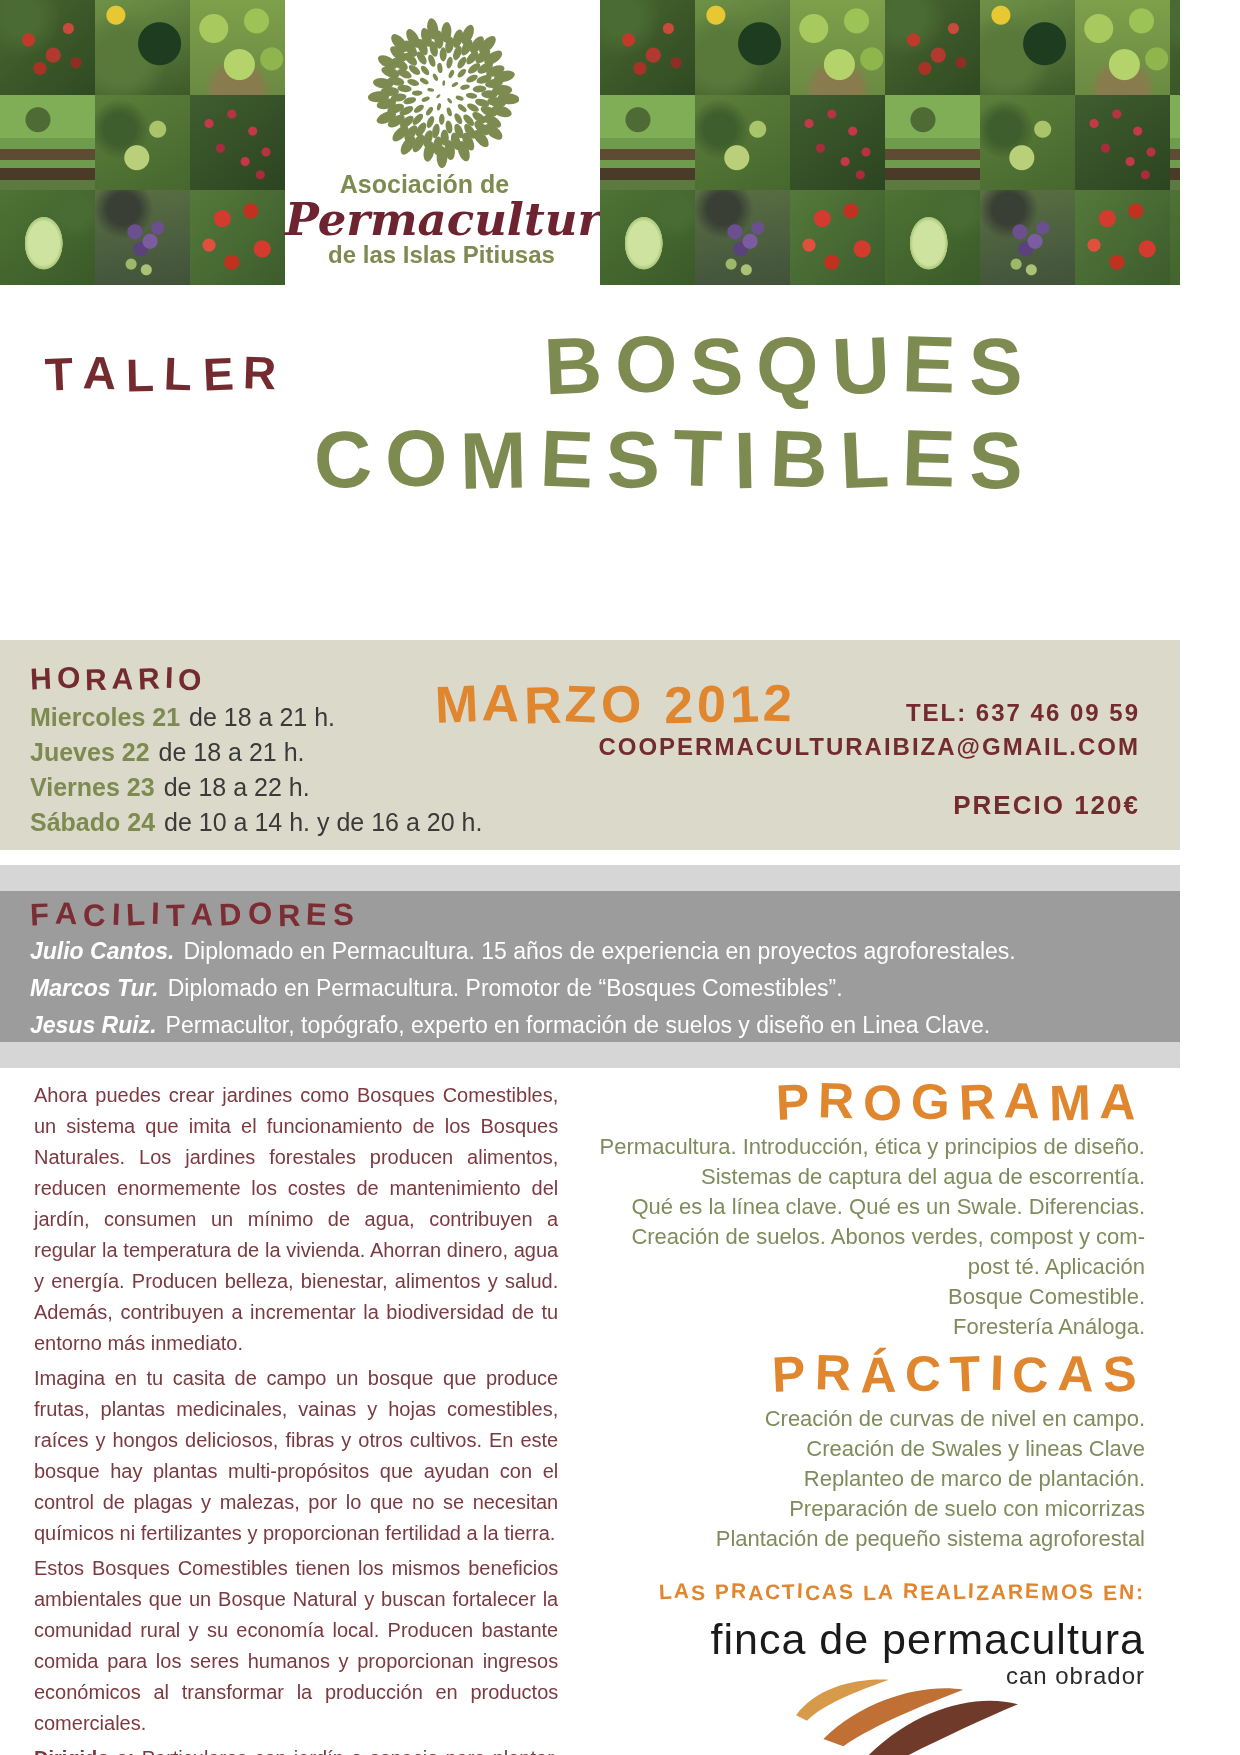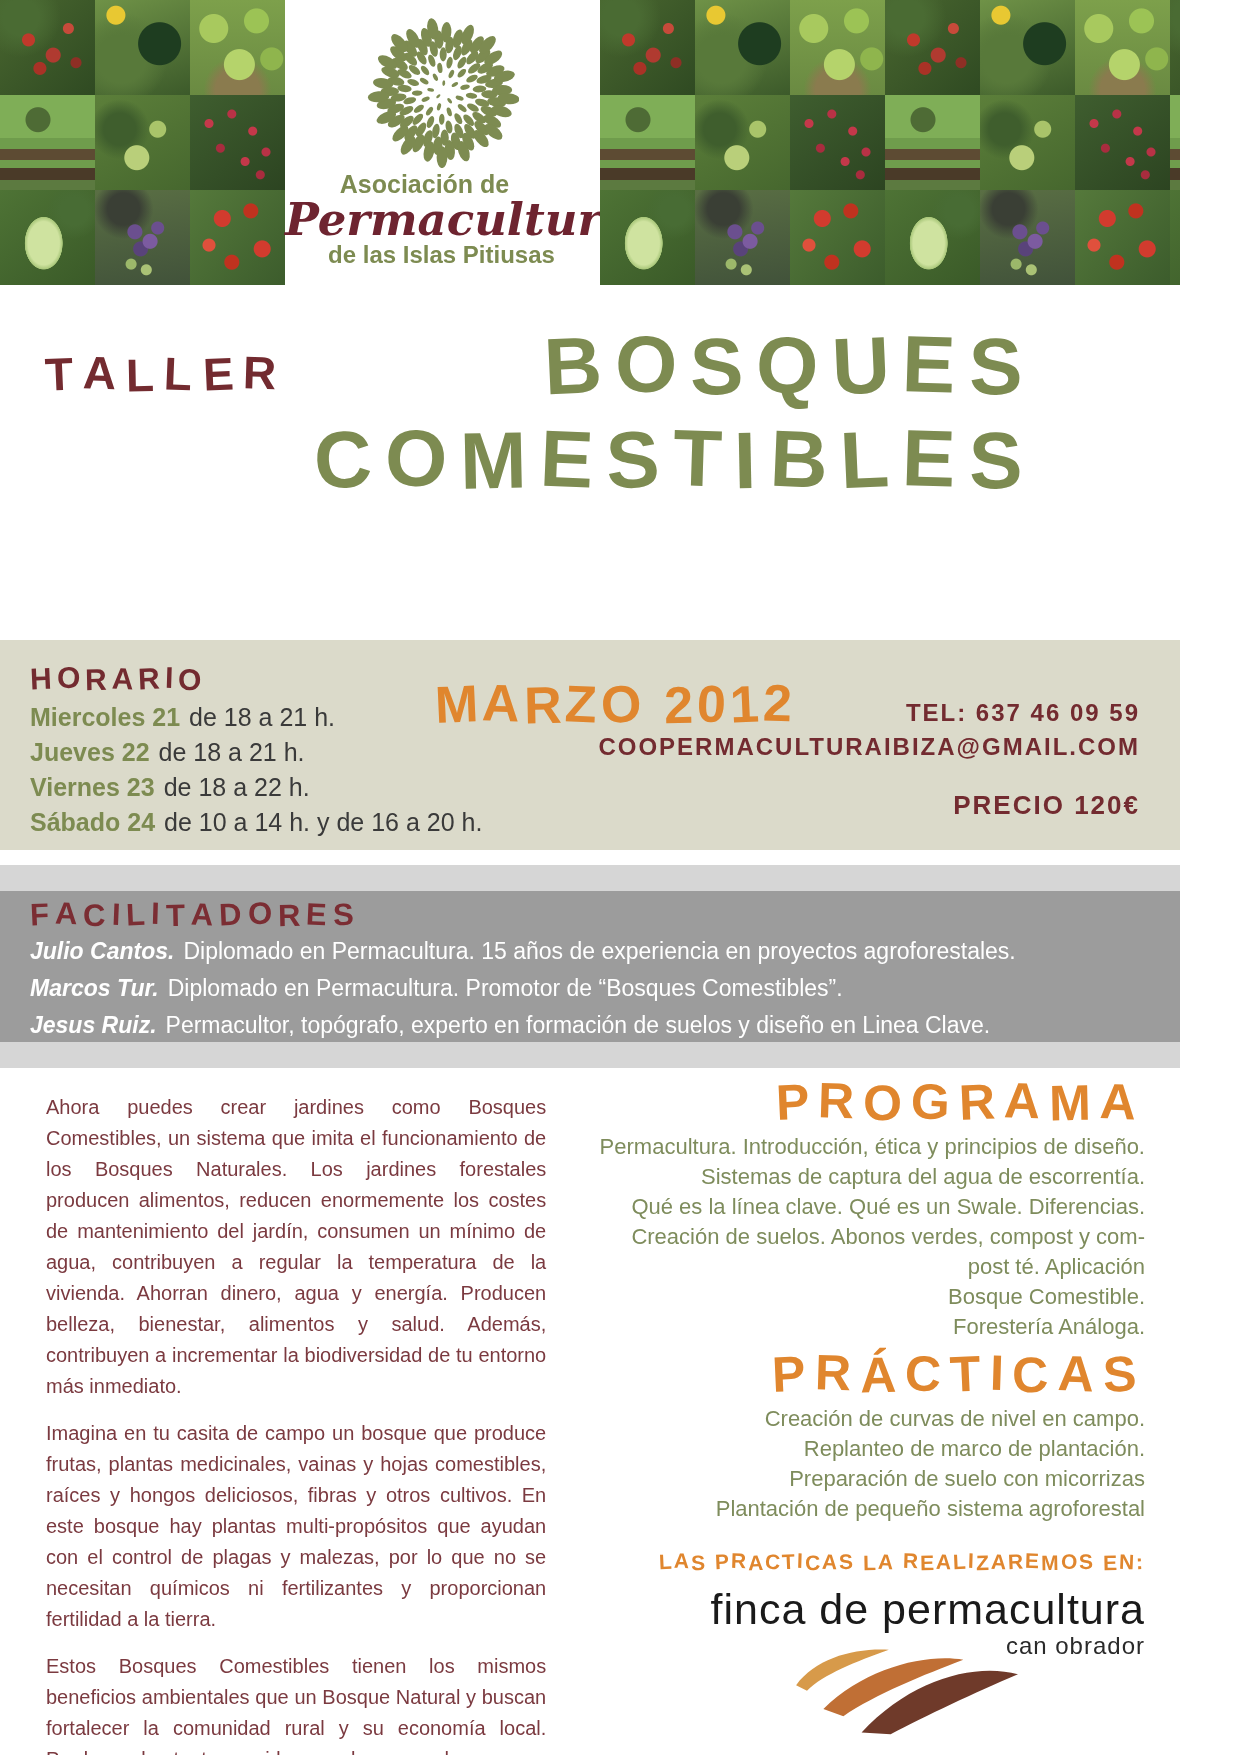--- a/index.html
+++ b/index.html
@@ -109,21 +109,21 @@
   .facil-band{height:151px;background:var(--gray-band);padding:6px 30px 0}
   .facil-h{font-size:31px;color:#7b2d33;font-weight:bold;letter-spacing:6px}
   .facil-line{color:#fff;font-size:23px;line-height:37px;white-space:nowrap}
   .facil-name{font-style:italic;font-weight:bold;margin-right:9px}
 
   
   .body-sec{display:flex;justify-content:space-between;padding:8px 35px 0 30px;
             height:687px;overflow:hidden}
   .left-col{width:548px;font-size:20px;line-height:31px;color:var(--maroon-body);
             text-align:justify}
-  .left-col p{margin:16px}
+  .left-col p{margin:4px}
   .p-lead{font-weight:bold}
   .right-col{width:600px;text-align:right}
   .orange-h{font-size:50px;color:var(--orange);font-weight:bold;letter-spacing:9px;
             line-height:52px;margin-bottom:4px}
   .orange-h.second{margin-top:6px}
   .r-item{font-size:22px;line-height:30px;color:var(--olive-text)}
   .note{margin-top:26px;font-size:21px;color:var(--orange);font-weight:bold;letter-spacing:2px}
   .finca{margin-top:12px;position:relative;height:160px}
   .finca-name{font-size:43px;color:var(--ink);letter-spacing:1px;line-height:46px}
   .finca-sub{font-size:24px;color:#2a2a2a;margin-top:0px;letter-spacing:1px}
@@ -344,20 +344,21 @@
           <div class="r-item">Sistemas de captura del agua de escorrentía.</div>
           <div class="r-item">Qué es la línea clave. Qué es un Swale. Diferencias.</div>
           <div class="r-item">Creación de suelos. Abonos verdes, compost y com-</div>
           <div class="r-item">post té.  Aplicación</div>
           <div class="r-item">Bosque Comestible.</div>
           <div class="r-item">Forestería Análoga.</div>
         </div>
       <div class="orange-h second"><span style="display: inline-block; transform: rotate(-2.5deg) translateY(0px);">P</span><span style="display: inline-block; transform: rotate(1.8deg) translateY(-1px);">R</span><span style="display: inline-block; transform: rotate(-1.2deg) translateY(1px);">Á</span><span style="display: inline-block; transform: rotate(2.4deg) translateY(0px);">C</span><span style="display: inline-block; transform: rotate(-2.5deg) translateY(0px);">T</span><span style="display: inline-block; transform: rotate(1.8deg) translateY(-1px);">I</span><span style="display: inline-block; transform: rotate(-1.2deg) translateY(1px);">C</span><span style="display: inline-block; transform: rotate(2.4deg) translateY(0px);">A</span><span style="display: inline-block; transform: rotate(-2.5deg) translateY(0px);">S</span></div>
       <div id="practice-items">
           <div class="r-item">Creación de curvas de nivel en campo.</div>
+          <div class="r-item">Creación de Swales y lineas Clave</div>
           <div class="r-item">Replanteo de marco de plantación.</div>
           <div class="r-item">Preparación de suelo con micorrizas</div>
           <div class="r-item">Plantación de pequeño sistema agroforestal</div>
         </div>
       <div class="note"><span style="display: inline-block; transform: rotate(-2.5deg) translateY(0px);">L</span><span style="display: inline-block; transform: rotate(1.8deg) translateY(-1px);">A</span><span style="display: inline-block; transform: rotate(-1.2deg) translateY(1px);">S</span>&nbsp;<span style="display: inline-block; transform: rotate(-2.5deg) translateY(0px);">P</span><span style="display: inline-block; transform: rotate(1.8deg) translateY(-1px);">R</span><span style="display: inline-block; transform: rotate(-1.2deg) translateY(1px);">A</span><span style="display: inline-block; transform: rotate(2.4deg) translateY(0px);">C</span><span style="display: inline-block; transform: rotate(-2.5deg) translateY(0px);">T</span><span style="display: inline-block; transform: rotate(1.8deg) translateY(-1px);">I</span><span style="display: inline-block; transform: rotate(-1.2deg) translateY(1px);">C</span><span style="display: inline-block; transform: rotate(2.4deg) translateY(0px);">A</span><span style="display: inline-block; transform: rotate(-2.5deg) translateY(0px);">S</span>&nbsp;<span style="display: inline-block; transform: rotate(-1.2deg) translateY(1px);">L</span><span style="display: inline-block; transform: rotate(2.4deg) translateY(0px);">A</span>&nbsp;<span style="display: inline-block; transform: rotate(1.8deg) translateY(-1px);">R</span><span style="display: inline-block; transform: rotate(-1.2deg) translateY(1px);">E</span><span style="display: inline-block; transform: rotate(2.4deg) translateY(0px);">A</span><span style="display: inline-block; transform: rotate(-2.5deg) translateY(0px);">L</span><span style="display: inline-block; transform: rotate(1.8deg) translateY(-1px);">I</span><span style="display: inline-block; transform: rotate(-1.2deg) translateY(1px);">Z</span><span style="display: inline-block; transform: rotate(2.4deg) translateY(0px);">A</span><span style="display: inline-block; transform: rotate(-2.5deg) translateY(0px);">R</span><span style="display: inline-block; transform: rotate(1.8deg) translateY(-1px);">E</span><span style="display: inline-block; transform: rotate(-1.2deg) translateY(1px);">M</span><span style="display: inline-block; transform: rotate(2.4deg) translateY(0px);">O</span><span style="display: inline-block; transform: rotate(-2.5deg) translateY(0px);">S</span>&nbsp;<span style="display: inline-block; transform: rotate(-1.2deg) translateY(1px);">E</span><span style="display: inline-block; transform: rotate(2.4deg) translateY(0px);">N</span><span style="display: inline-block; transform: rotate(-2.5deg) translateY(0px);">:</span></div>
 
       <div class="finca">
         <div class="finca-name">finca de permacultura</div>
         <div class="finca-sub">can obrador</div>
         <svg class="swoosh" viewBox="0 0 260 110">

